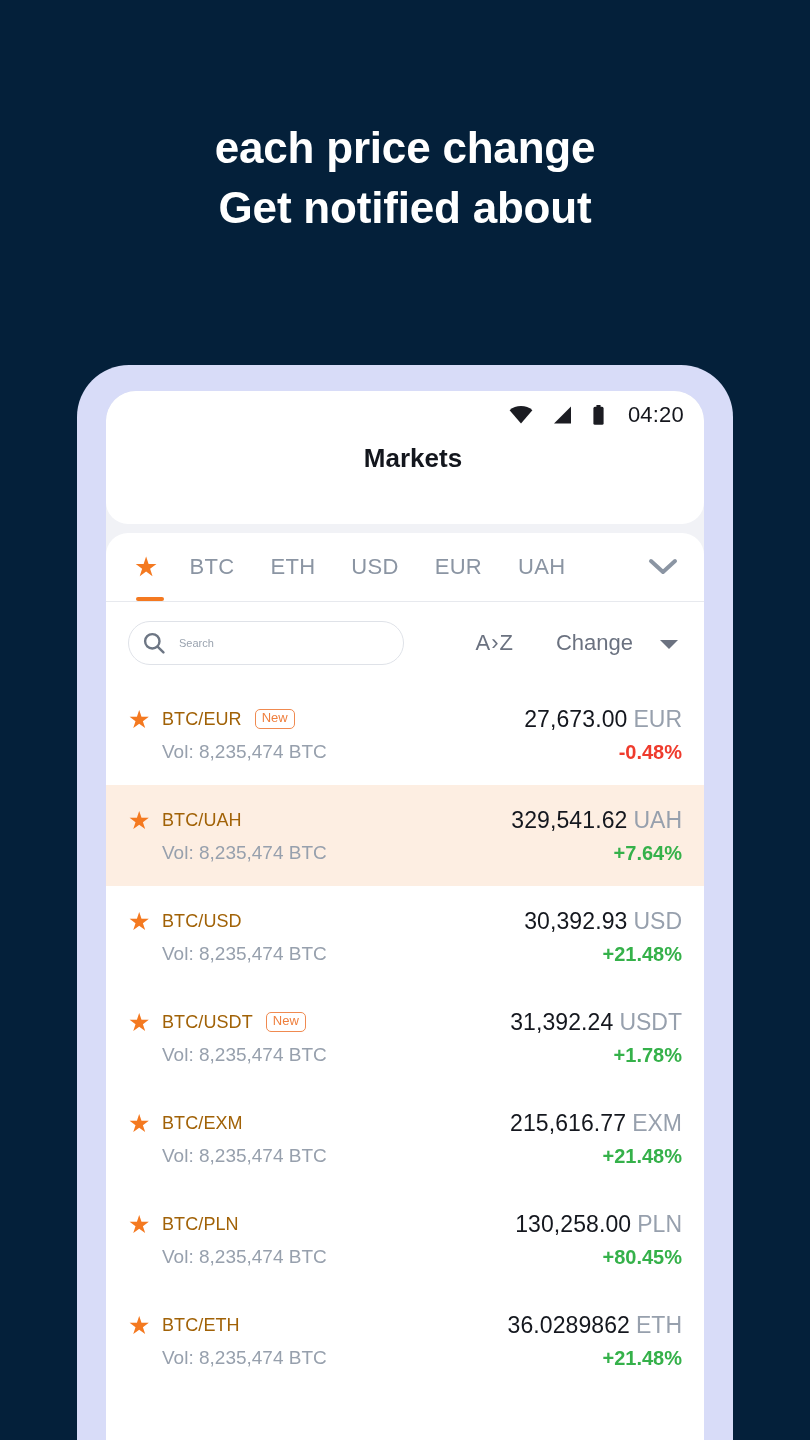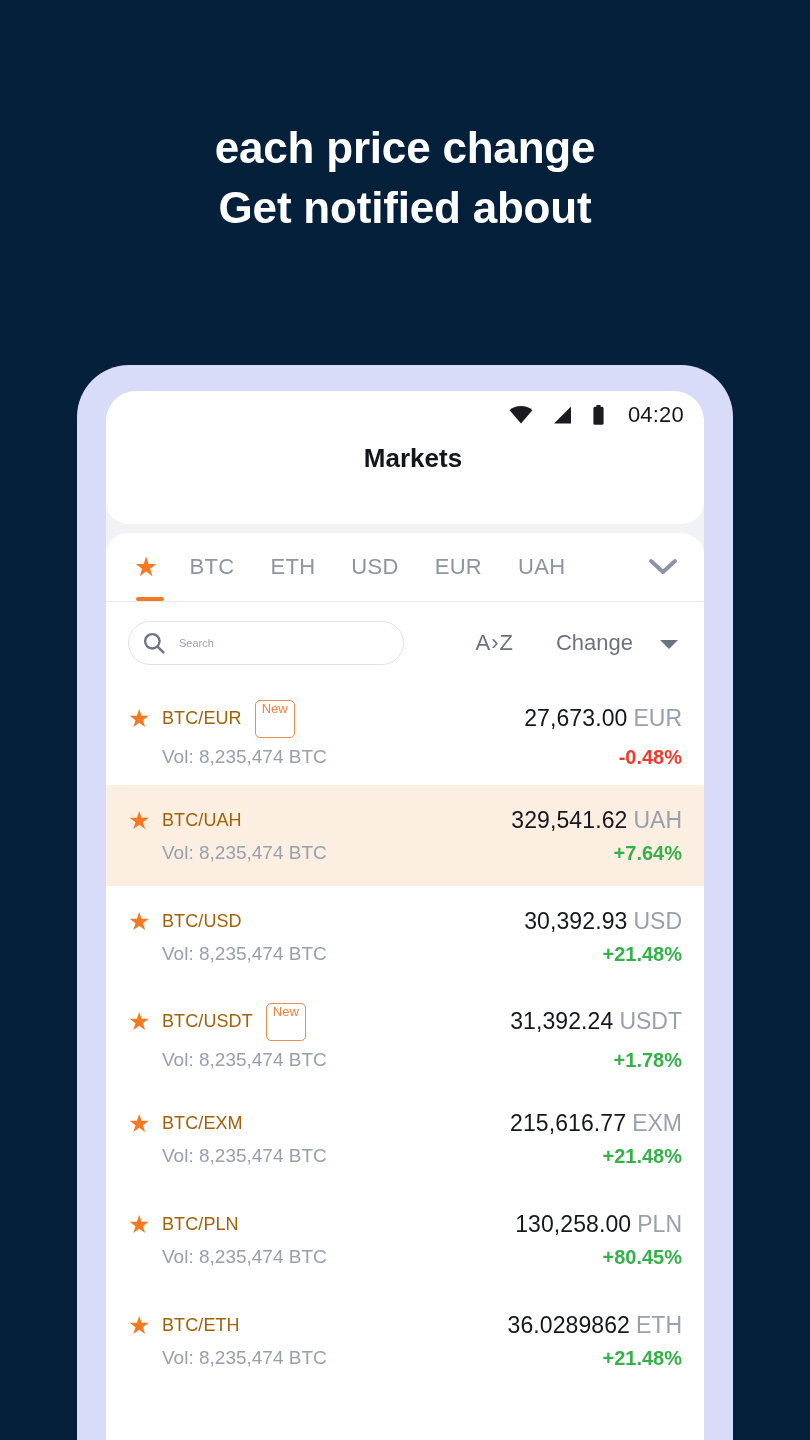--- a/index.html
+++ b/index.html
@@ -225,21 +225,21 @@
     font-size: 18px;
     color: #a16207;
     letter-spacing: 0.1px;
   }
   .new-badge {
     margin-left: 13px;
     border: 1px solid #f08a50;
     color: #ef7f3d;
     border-radius: 5px;
     font-size: 13px;
-    padding: 1px 6px 20px 6px;
+    padding: 1px 6px 2px 6px;
     line-height: 1.1;
   }
   .row-grow { flex: 1; }
   .price {
     font-size: 23px;
     color: #14171e;
     letter-spacing: 0.1px;
   }
   .price-cur {
     font-size: 23px;

